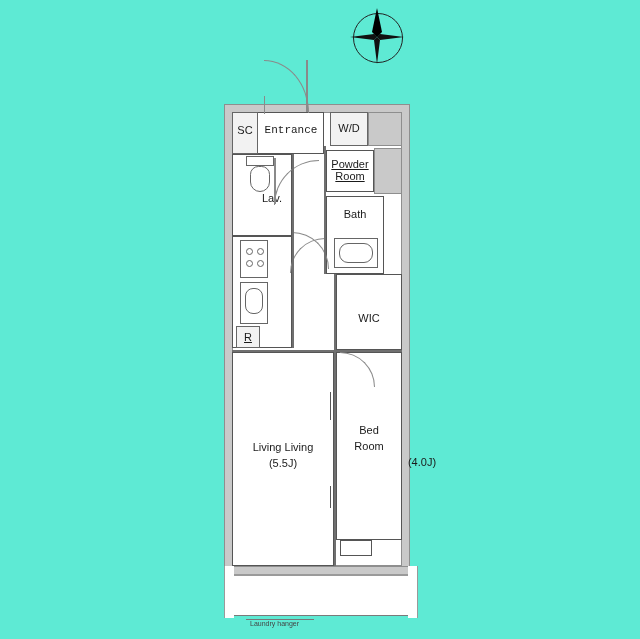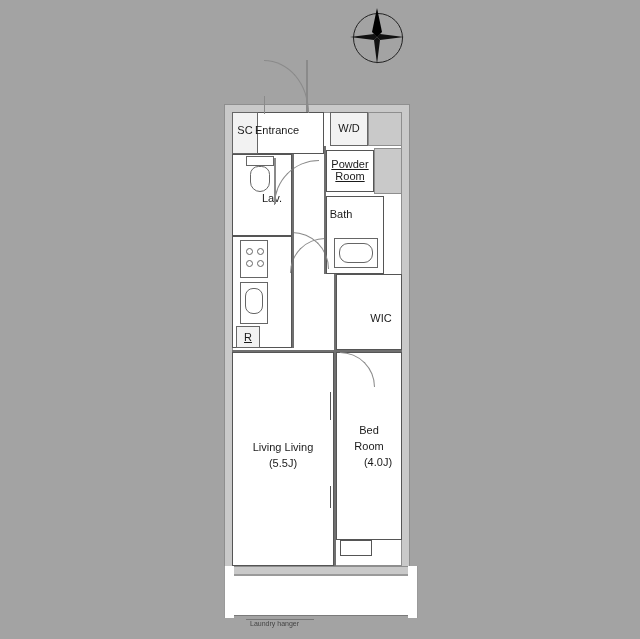--- a/index.html
+++ b/index.html
@@ -1,17 +1,17 @@
 <!DOCTYPE html>
 <html><head>
 <meta charset="utf-8">
 <style>
   html,body{margin:0;padding:0;background:#ffffff;}
   body{width:640px;height:639px;font-family:"Liberation Sans", sans-serif;}
-  #plan{position:relative;width:640px;height:639px;overflow:hidden;background:#a3a3a3;}
+  #plan{position:relative;width:640px;height:639px;overflow:hidden;background:#5eead4;}
 
   
   .abs{position:absolute;box-sizing:border-box;}
   .wall{background:#c9c9c9;border:1px solid #8e8e8e;}
   .room{background:#ffffff;border:1px solid #555;}
   .lt{background:#f2f2f2;border:1px solid #666;}
   .label{position:absolute;font-size:11px;color:#1a1a1a;text-align:center;line-height:13px;white-space:nowrap;}
   .label.small{font-size:11px;text-decoration:underline;}
   .label.tiny{font-size:7px;color:#444;}
 
@@ -47,21 +47,21 @@
     </svg>
   </div>
 
   <div class="abs wall" style="left:224px;top:104px;width:186px;height:470px;"></div>
 
   <div class="abs" style="left:232px;top:112px;width:170px;height:454px;background:#ffffff;border:1px solid #8e8e8e;"></div>
 
   <div class="abs room" style="left:232px;top:112px;width:92px;height:42px;"></div>
   <div class="abs lt" style="left:232px;top:112px;width:26px;height:42px;"></div>
   <div class="label" style="left:232px;top:124px;width:26px;">SC</div>
-  <div class="label" style="left:244px;top:124px;width:66px;">Entrance</div>
+  <div class="label" style="left:258px;top:124px;width:66px;font-family:Liberation Mono, monospace;">Entrance</div>
 
   <div class="abs" style="left:264px;top:96px;width:44px;height:18px;border-left:1px solid #8a8a8a;"></div>
   <div class="door-arc" style="left:264px;top:60px;width:44px;height:52px;"></div>
   <div class="abs" style="left:306px;top:60px;width:2px;height:52px;background:#8a8a8a;"></div>
 
   <div class="abs lt" style="left:330px;top:112px;width:38px;height:34px;"></div>
   <div class="label" style="left:330px;top:122px;width:38px;">W/D</div>
   <div class="abs wall" style="left:368px;top:112px;width:34px;height:34px;"></div>
 
   <div class="abs room" style="left:326px;top:150px;width:48px;height:42px;"></div>
@@ -72,21 +72,21 @@
   <div class="abs room" style="left:232px;top:154px;width:60px;height:82px;"></div>
   <div class="label" style="left:232px;top:192px;width:80px;">Lav.</div>
 
   <div class="abs" style="left:246px;top:156px;width:28px;height:10px;border:1px solid #666;background:#fff;"></div>
   <div class="abs" style="left:250px;top:166px;width:20px;height:26px;border:1px solid #666;border-radius:10px 10px 12px 12px;background:#fff;"></div>
 
   <div class="door-arc" style="left:274px;top:160px;width:44px;height:44px;transform:scaleX(-1);"></div>
   <div class="abs" style="left:274px;top:158px;width:2px;height:46px;background:#8a8a8a;"></div>
 
   <div class="abs room" style="left:326px;top:196px;width:58px;height:78px;"></div>
-  <div class="label" style="left:312px;top:208px;width:58px;">Bath</div>
+  <div class="label" style="left:326px;top:208px;width:58px;">Bath</div>
   <div class="abs" style="left:334px;top:238px;width:44px;height:30px;border:1px solid #666;background:#fff;"></div>
   <div class="abs" style="left:339px;top:243px;width:34px;height:20px;border:1px solid #666;border-radius:9px;background:#fff;"></div>
 
   <div class="door-arc" style="left:292px;top:232px;width:36px;height:36px;"></div>
 
   <div class="abs room" style="left:232px;top:236px;width:60px;height:112px;"></div>
 
   <div class="abs" style="left:240px;top:240px;width:28px;height:38px;border:1px solid #666;background:#fff;"></div>
   <div class="abs" style="left:246px;top:248px;width:7px;height:7px;border:1px solid #666;border-radius:50%;"></div>
   <div class="abs" style="left:257px;top:248px;width:7px;height:7px;border:1px solid #666;border-radius:50%;"></div>
@@ -98,31 +98,31 @@
 
   <div class="abs lt" style="left:236px;top:326px;width:24px;height:22px;"></div>
   <div class="label small" style="left:236px;top:331px;width:24px;">R</div>
 
   <div class="door-arc" style="left:290px;top:238px;width:34px;height:34px;transform:scaleX(-1);"></div>
 
   <div class="abs" style="left:292px;top:154px;width:2px;height:194px;background:#6f6f6f;"></div>
   <div class="abs" style="left:324px;top:146px;width:2px;height:128px;background:#6f6f6f;"></div>
 
   <div class="abs room" style="left:336px;top:274px;width:66px;height:76px;"></div>
-  <div class="label" style="left:348px;top:312px;width:66px;">WIC</div>
+  <div class="label" style="left:336px;top:312px;width:66px;">WIC</div>
   <div class="abs" style="left:334px;top:274px;width:2px;height:76px;background:#6f6f6f;"></div>
 
   <div class="abs room" style="left:232px;top:352px;width:102px;height:214px;"></div>
   <div class="label" style="left:232px;top:441px;width:102px;">Living Living</div>
   <div class="label" style="left:232px;top:457px;width:102px;">(5.5J)</div>
 
   <div class="abs room" style="left:336px;top:352px;width:66px;height:188px;"></div>
   <div class="label" style="left:336px;top:424px;width:66px;">Bed</div>
   <div class="label" style="left:336px;top:440px;width:66px;">Room</div>
-  <div class="label" style="left:336px;top:456px;width:84px;">(4.0J)</div>
+  <div class="label" style="left:336px;top:456px;width:84px;padding-left:44px;">(4.0J)</div>
 
   <div class="door-arc" style="left:340px;top:352px;width:34px;height:34px;"></div>
 
   <div class="abs hatch" style="left:330px;top:392px;width:6px;height:28px;"></div>
   <div class="abs hatch" style="left:330px;top:486px;width:6px;height:22px;"></div>
   <div class="abs" style="left:334px;top:352px;width:2px;height:214px;background:#6f6f6f;"></div>
 
   <div class="abs" style="left:232px;top:350px;width:170px;height:2px;background:#6f6f6f;"></div>
 
   <div class="abs room" style="left:340px;top:540px;width:32px;height:16px;"></div>

